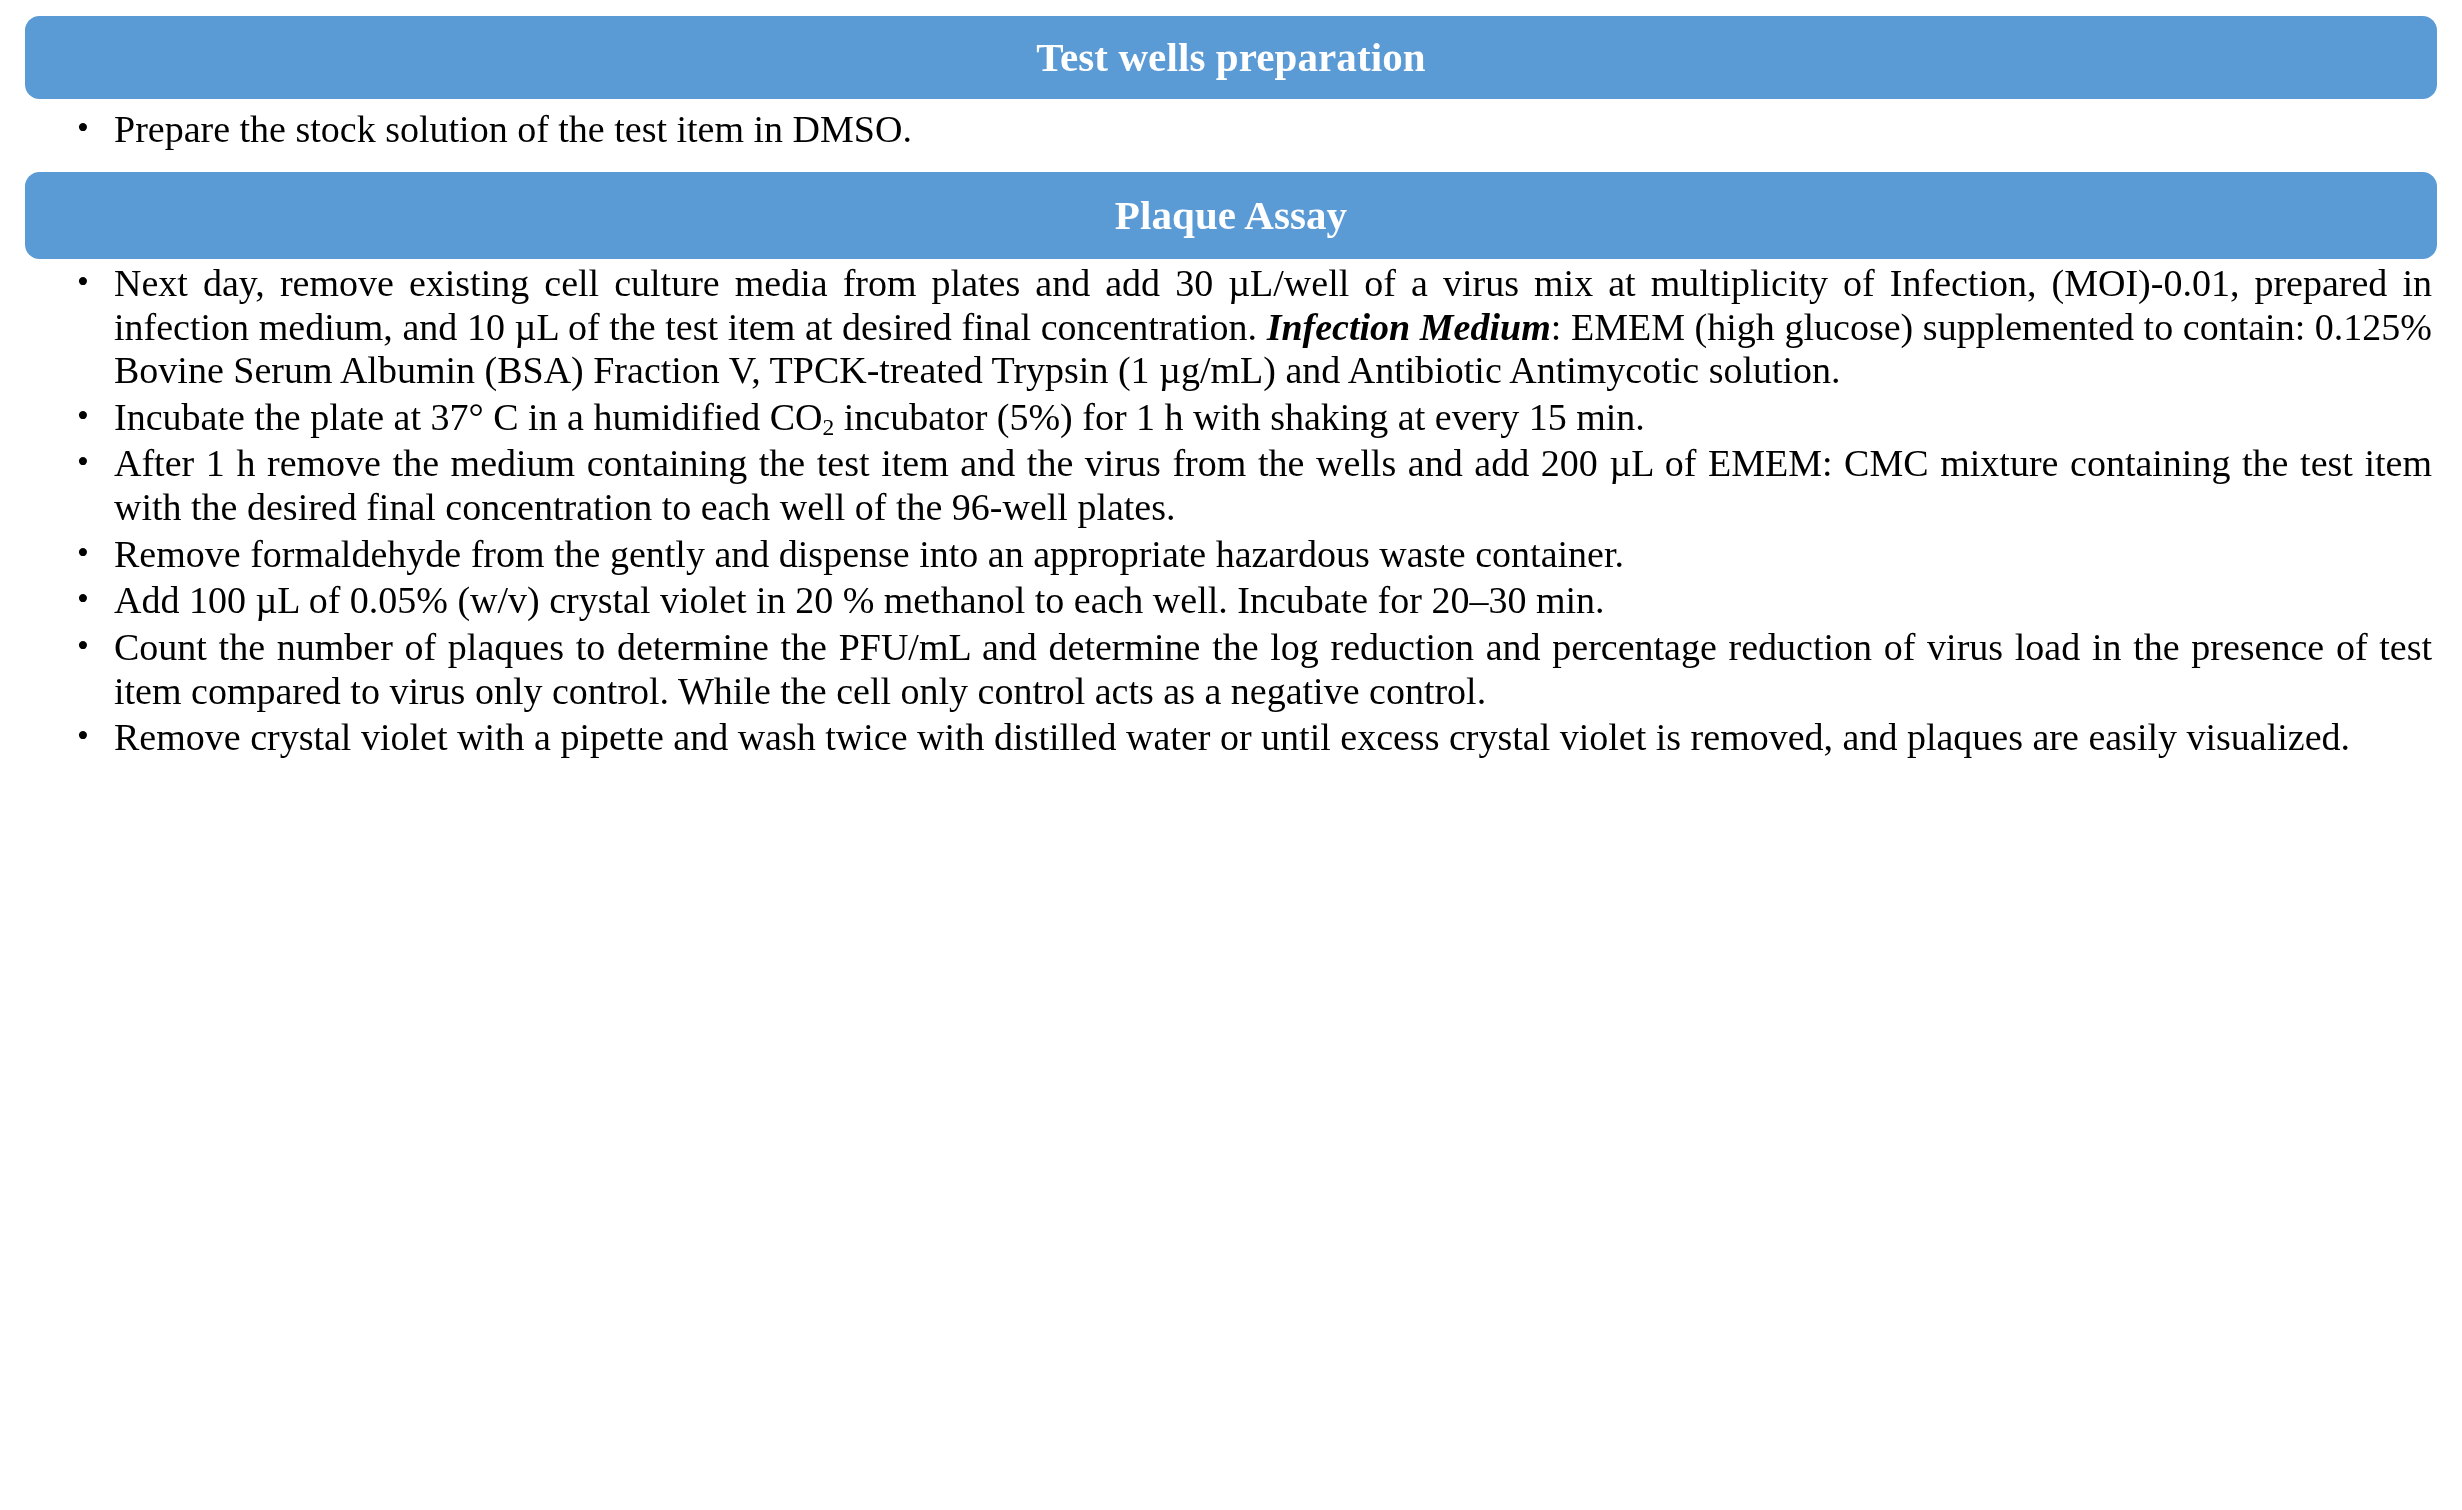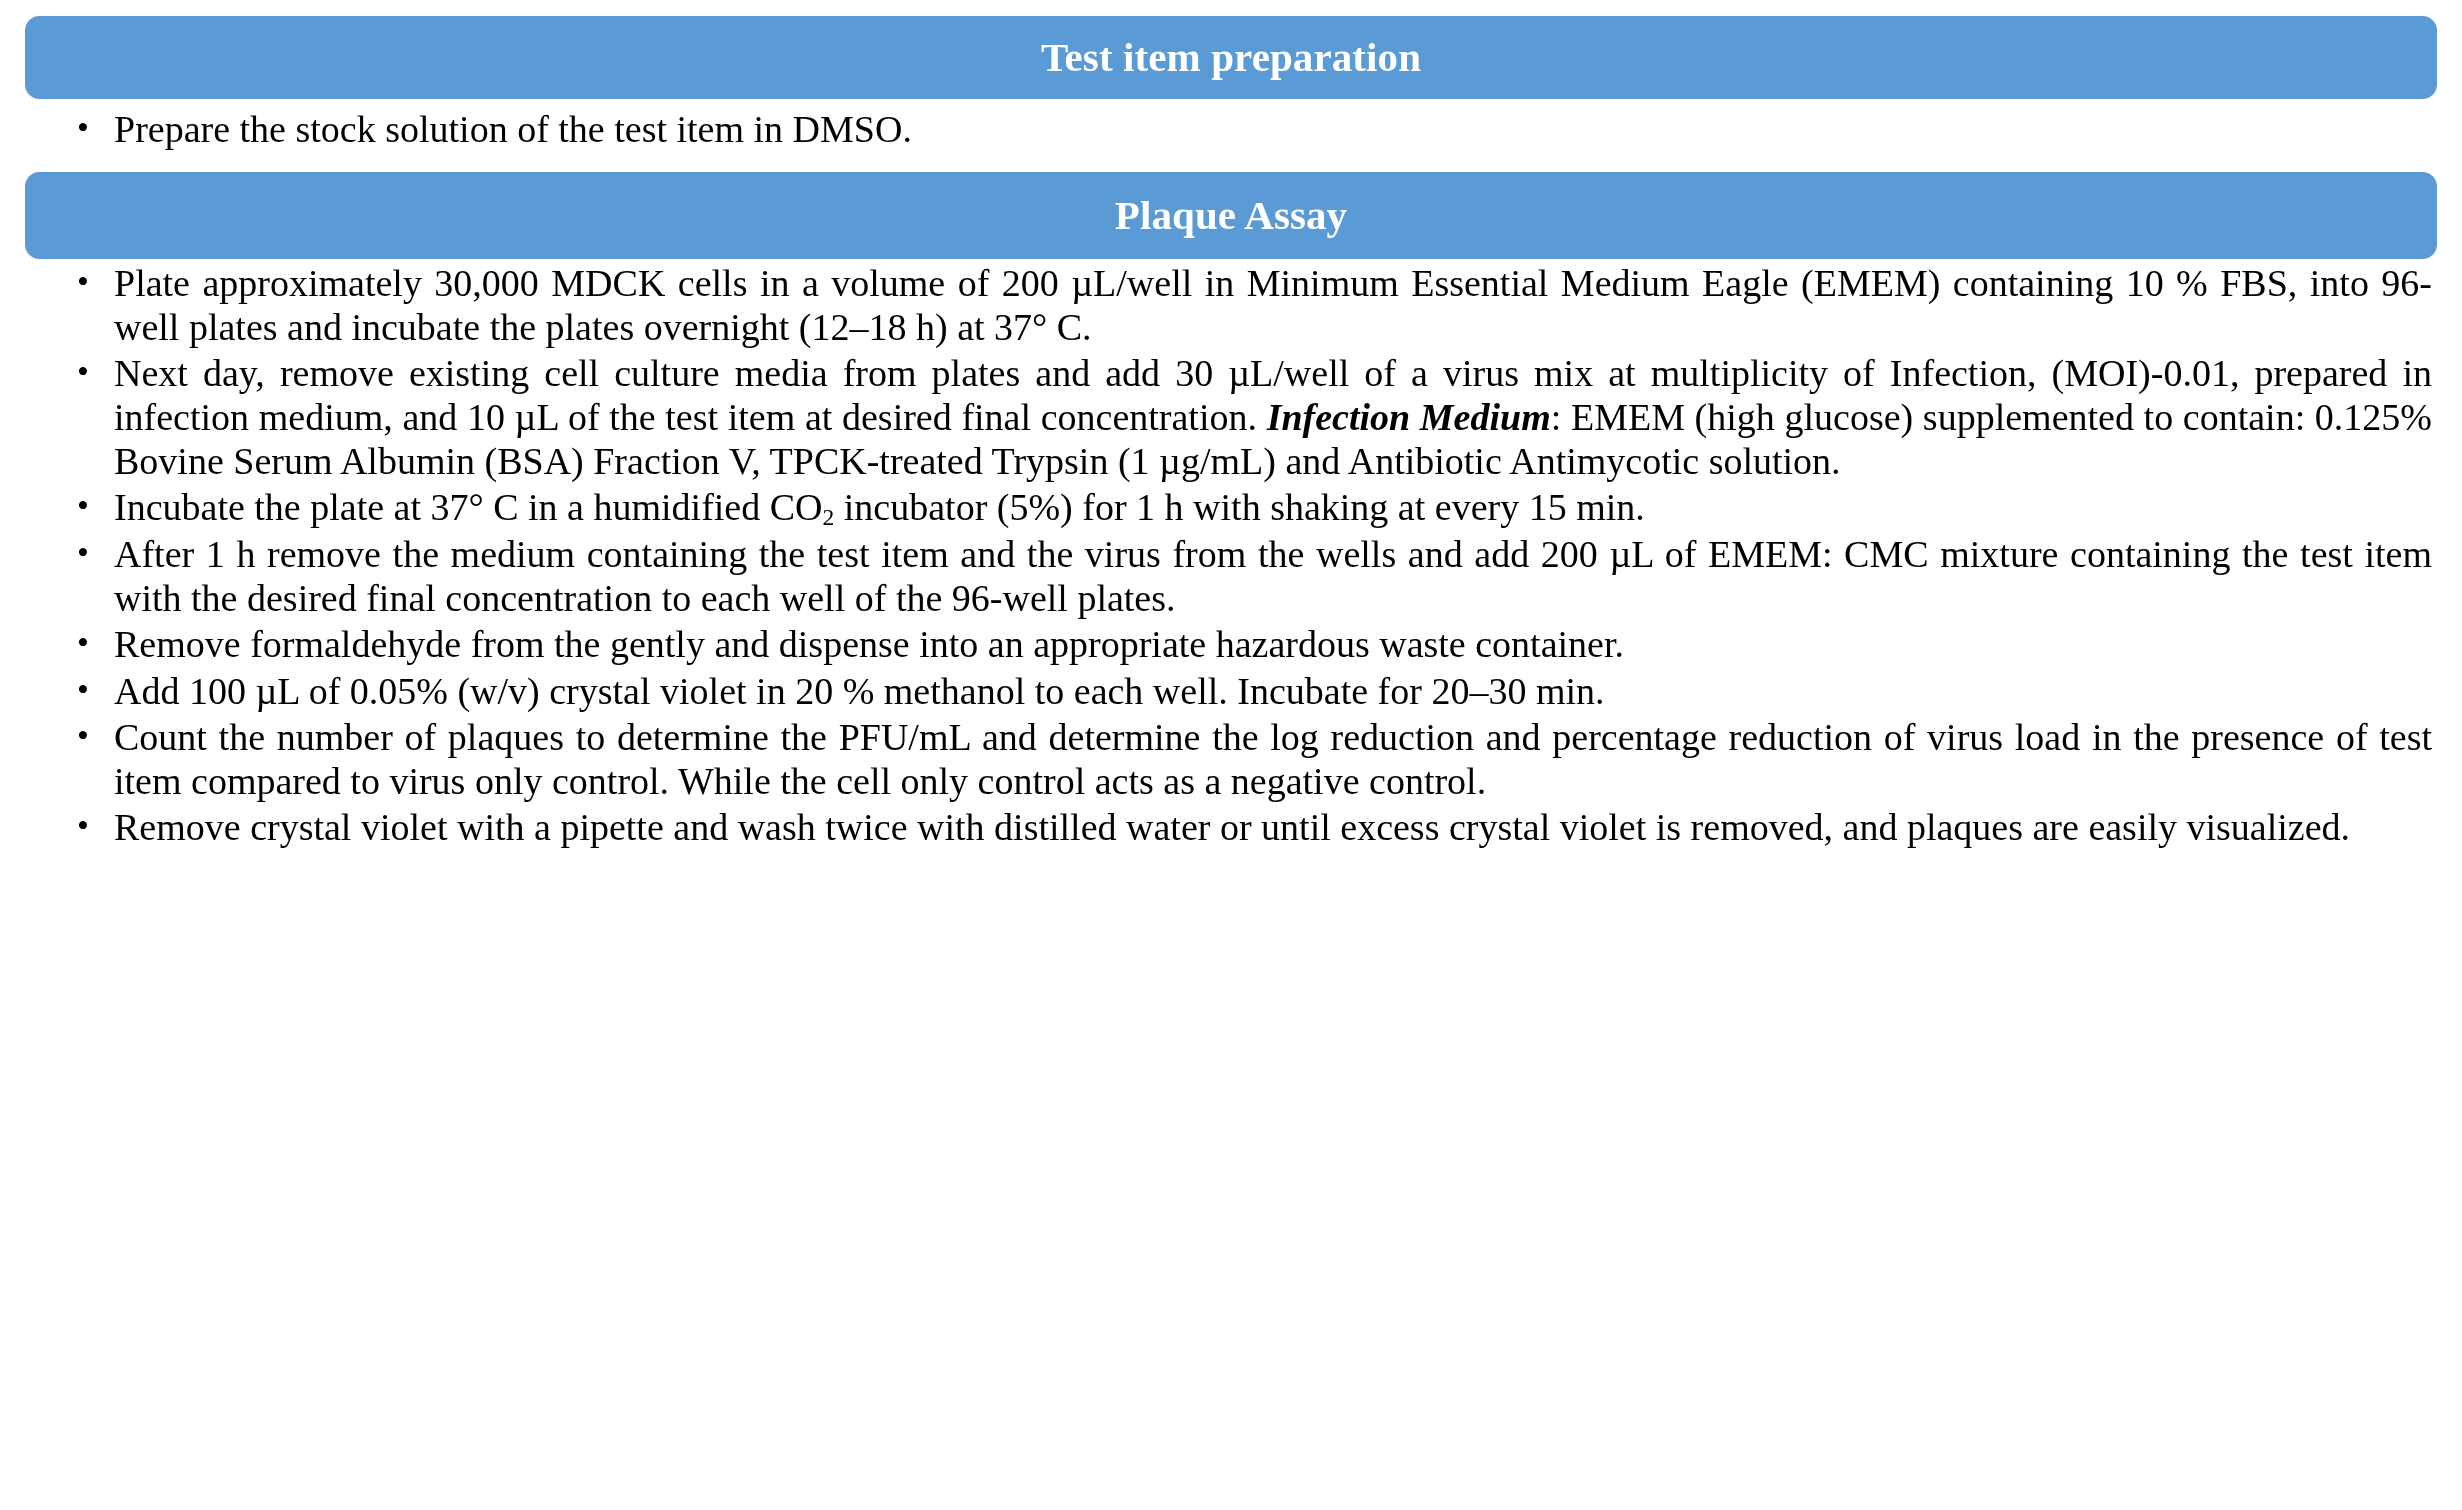--- a/index.html
+++ b/index.html
@@ -93,41 +93,38 @@
   .nojust {
     text-align: left;
   }
 </style>
 </head>
 <body>
 
 <div class="page">
 
   <div class="banner banner-1">
-    <span>Test item preparation</span>
+    <span>Test wells preparation</span>
   </div>
 
   <div class="section-body">
     <ul class="bullets">
       <li class="bullet gap-first nojust">
         <span class="txt">Prepare the stock solution of the test item in DMSO.</span>
       </li>
     </ul>
   </div>
 
   <div class="banner banner-2">
     <span>Plaque Assay</span>
   </div>
 
   <div class="section-body">
     <ul class="bullets list-tight">
 
-      <li class="bullet gap-first">
-        <span class="txt">Plate approximately 30,000 MDCK cells in a volume of 200 µL/well in Minimum Essential Medium Eagle (EMEM) containing 10 % FBS, into 96-well plates and incubate the plates overnight (12–18 h) at 37° C.</span>
-      </li>
 
 
       <li class="bullet">
         <span class="txt"><span>Next day, remove existing cell culture media from plates and add 30 µL/well of a virus mix at multiplicity of Infection, (MOI)-0.01, prepared in infection medium, and 10 µL of the test item at desired final concentration. </span><b class="bi">Infection Medium</b><span>: EMEM (high glucose) supplemented to contain: 0.125% Bovine Serum Albumin (BSA) Fraction V, TPCK-treated Trypsin (1 µg/mL) and Antibiotic Antimycotic solution.</span></span>
       </li>
 
       <li class="bullet nojust">
         <span class="txt"><span>Incubate the plate at 37° C in a humidified CO</span><sub>2</sub><span> incubator (5%) for 1 h with shaking at every 15 min.</span></span>
       </li>
 

